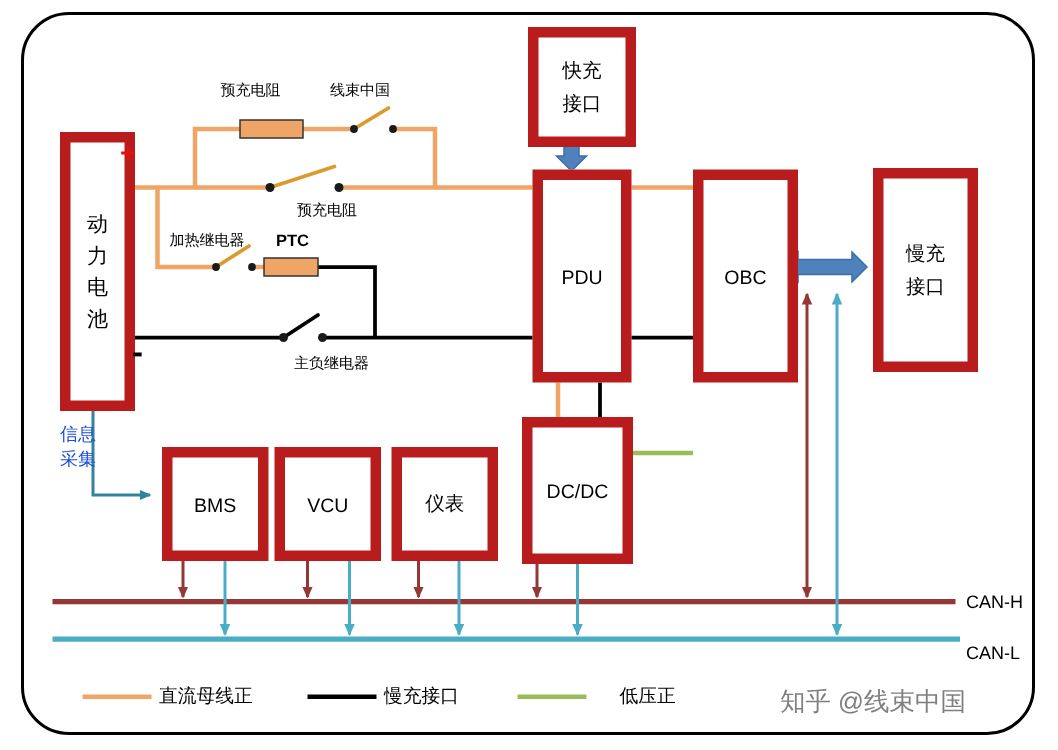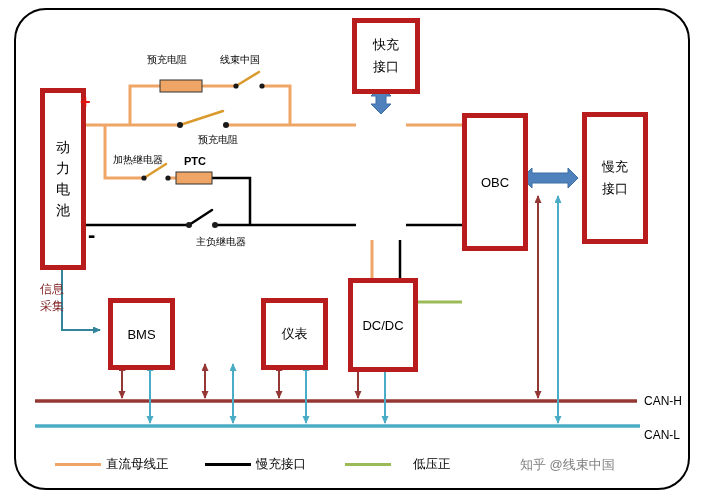--- a/index.html
+++ b/index.html
@@ -2,29 +2,29 @@
 <html><head>
 <meta charset="utf-8">
 <style>
   html,body{margin:0;padding:0;background:#fff;}
   body{width:705px;height:500px;position:relative;overflow:hidden;
        font-family:"Liberation Sans","DejaVu Sans",sans-serif;color:#000;}
   .stage{position:absolute;inset:0;}
   .frame{position:absolute;left:14px;top:8px;width:672px;height:478px;
          border:2.5px solid #000;border-radius:32px;z-index:0;}
   svg.layer{position:absolute;left:0;top:0;z-index:1;}
-  .box{position:absolute;background:#fff;border:5px solid #b91c1c;
+  .box{position:absolute;background:#fff;border:7px solid #b91c1c;
        display:flex;align-items:center;justify-content:center;
        font-size:13px;text-align:center;z-index:2;}
   .vtext{display:block;word-break:break-all;line-height:1.5;}
   .wrap2{display:block;word-break:break-all;line-height:1.7;width:30px;}
   .lbl{position:absolute;font-size:10px;white-space:nowrap;z-index:3;}
   .legend-swatch{position:absolute;height:3px;z-index:3;}
   .title{font-size:21px;font-weight:bold;letter-spacing:0.35em;}
-  .watermark{color:#7f7f7f;font-size:13px;}
+  .watermark{color:#7f7f7f;font-size:17px;}
 </style>
 </head>
 <body>
 
 <div class="stage">
 
   <div class="frame"></div>
 
   <svg class="layer" width="705" height="500" viewBox="0 0 705 500">
     <defs>
@@ -113,55 +113,61 @@
   </svg>
 
   <div class="box" style="left:40px;top:88px;width:36px;height:172px">
     <span class="vtext" style="width:15px;font-size:14px">动力电池</span>
   </div>
 
   <div class="box" style="left:352px;top:18px;width:58px;height:66px">
     <span class="wrap2">快充接口</span>
   </div>
 
+  <div class="box" style="left:355px;top:113px;width:52px;height:128px">
+    <span>PDU</span>
+  </div>
 
   <div class="box" style="left:462px;top:113px;width:56px;height:128px">
     <span>OBC</span>
   </div>
 
   <div class="box" style="left:582px;top:112px;width:56px;height:122px">
     <span class="wrap2">慢充接口</span>
   </div>
 
   <div class="box" style="left:348px;top:278px;width:60px;height:84px">
     <span>DC/DC</span>
   </div>
 
 
   <div class="box" style="left:108px;top:298px;width:57px;height:62px">
     <span>BMS</span>
   </div>
 
+  <div class="box" style="left:183px;top:298px;width:57px;height:62px">
+    <span>VCU</span>
+  </div>
 
   <div class="box" style="left:261px;top:298px;width:57px;height:62px">
     <span>仪表</span>
   </div>
 
 
   <div class="lbl" style="left:147px;top:53px">预充电阻</div>
   <div class="lbl" style="left:220px;top:53px">线束中国</div>
   <div class="lbl" style="left:198px;top:133px">预充电阻</div>
   <div class="lbl" style="left:113px;top:153px">加热继电器</div>
   <div class="lbl" style="left:184px;top:155px;font-size:11px;font-weight:bold">PTC</div>
   <div class="lbl" style="left:196px;top:235px">主负继电器</div>
 
   <div class="lbl" style="left:80px;top:92px;color:#e3120b;font-size:18px;font-weight:bold">+</div>
   <div class="lbl" style="left:88px;top:222px;font-size:22px;font-weight:bold">-</div>
 
-  <div class="lbl" style="left:40px;top:281px;color:#7f1d1d;font-size:12px;white-space:normal;width:28px;line-height:1.4">信息采集</div>
+  <div class="lbl" style="left:40px;top:281px;color:#1d4ed8;font-size:12px;white-space:normal;width:28px;line-height:1.4">信息采集</div>
 
   <div class="lbl" style="left:644px;top:394px;font-size:12px">CAN-H</div>
   <div class="lbl" style="left:644px;top:428px;font-size:12px">CAN-L</div>
 
   <div class="legend-swatch" style="left: 55px; top: 463px; width: 46px; background: rgb(239, 165, 102);"></div>
   <div class="lbl" style="left:106px;top:456px;font-size:12.5px">直流母线正</div>
 
   <div class="legend-swatch" style="left: 205px; top: 463px; width: 46px; background: rgb(0, 0, 0);"></div>
   <div class="lbl" style="left:256px;top:456px;font-size:12.5px">慢充接口</div>
 

